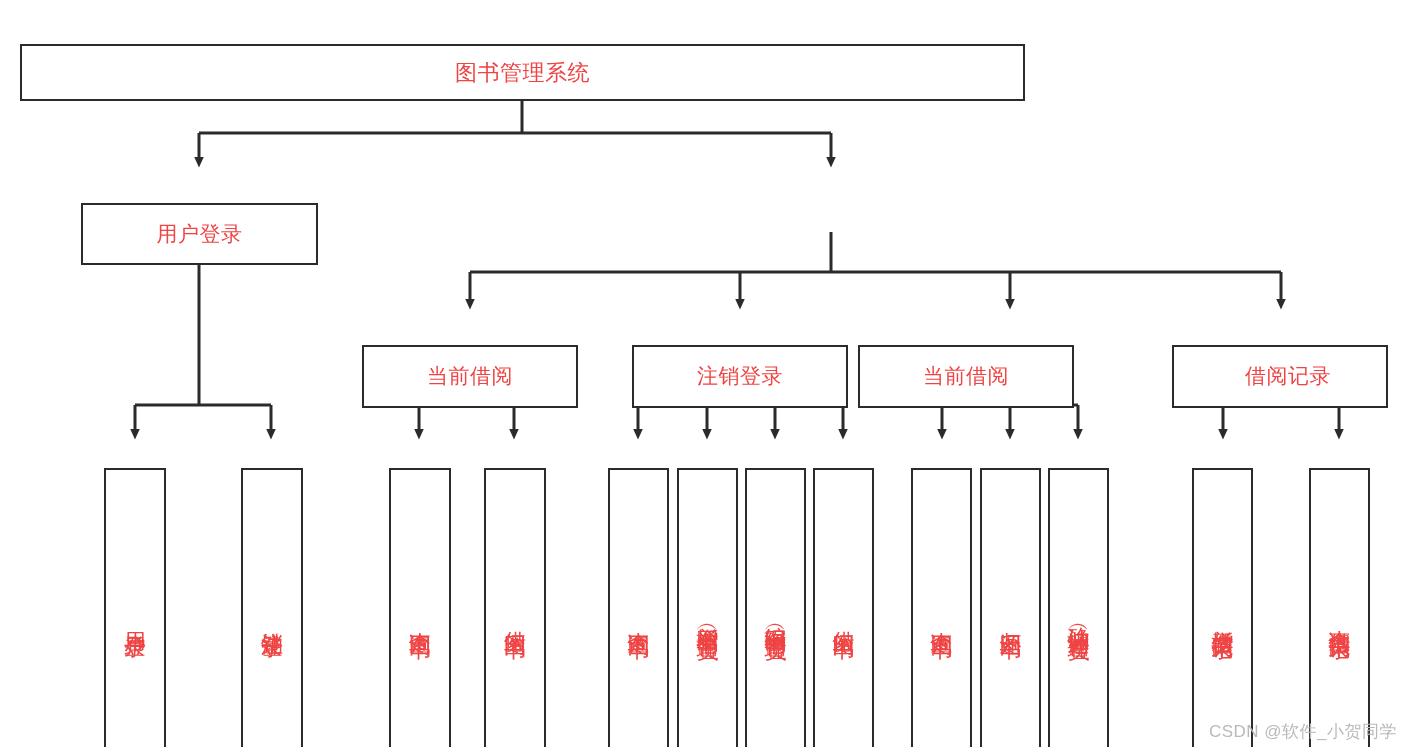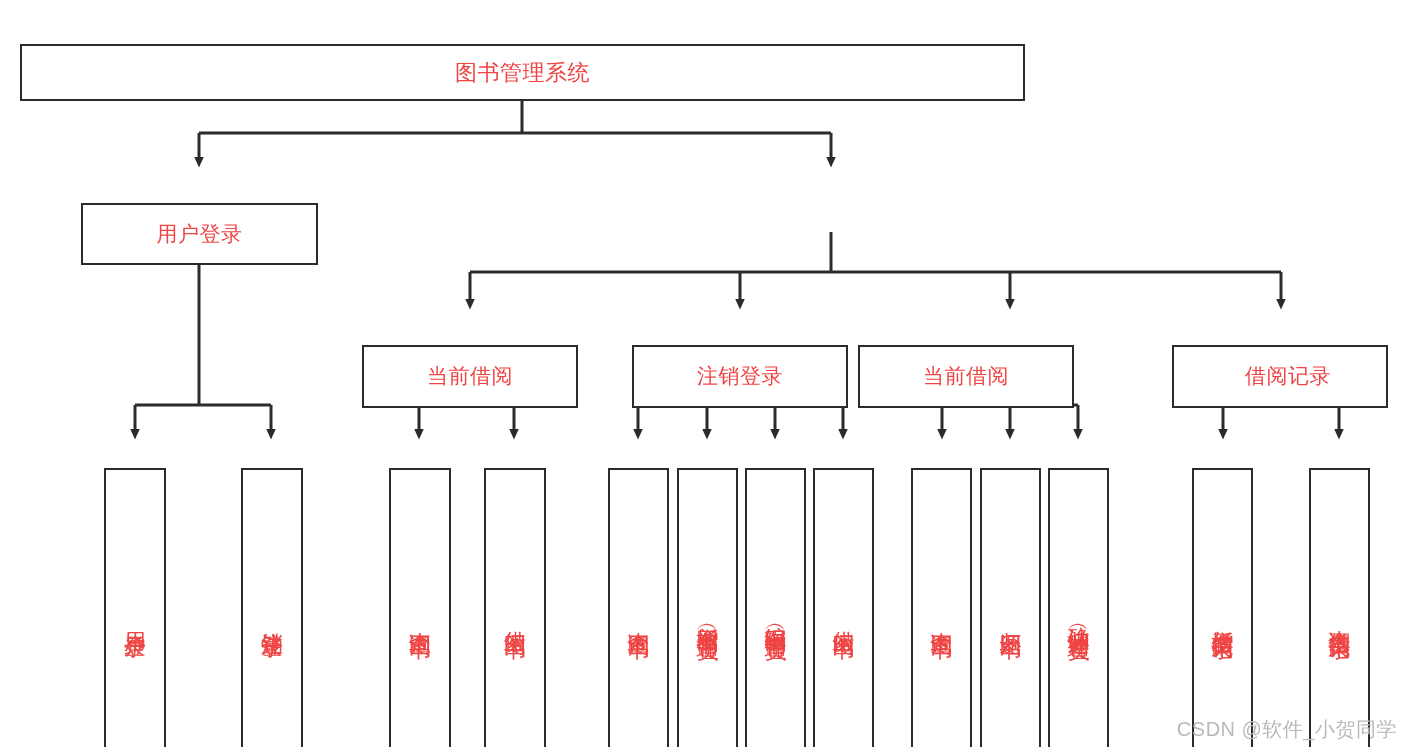--- a/index.html
+++ b/index.html
@@ -62,21 +62,21 @@
     font-size: 22px;
     line-height: 1.0;
     letter-spacing: 2px;
     white-space: nowrap;
     text-align: center;
   }
   .watermark {
     position: absolute;
     right: 8px;
     bottom: 4px;
-    font-size: 20px;
+    font-size: 17px;
     color: #b9b9b9;
     letter-spacing: 0.5px;
     white-space: nowrap;
     z-index: 3;
     user-select: none;
   }
 </style>
 </head>
 <body>
 

